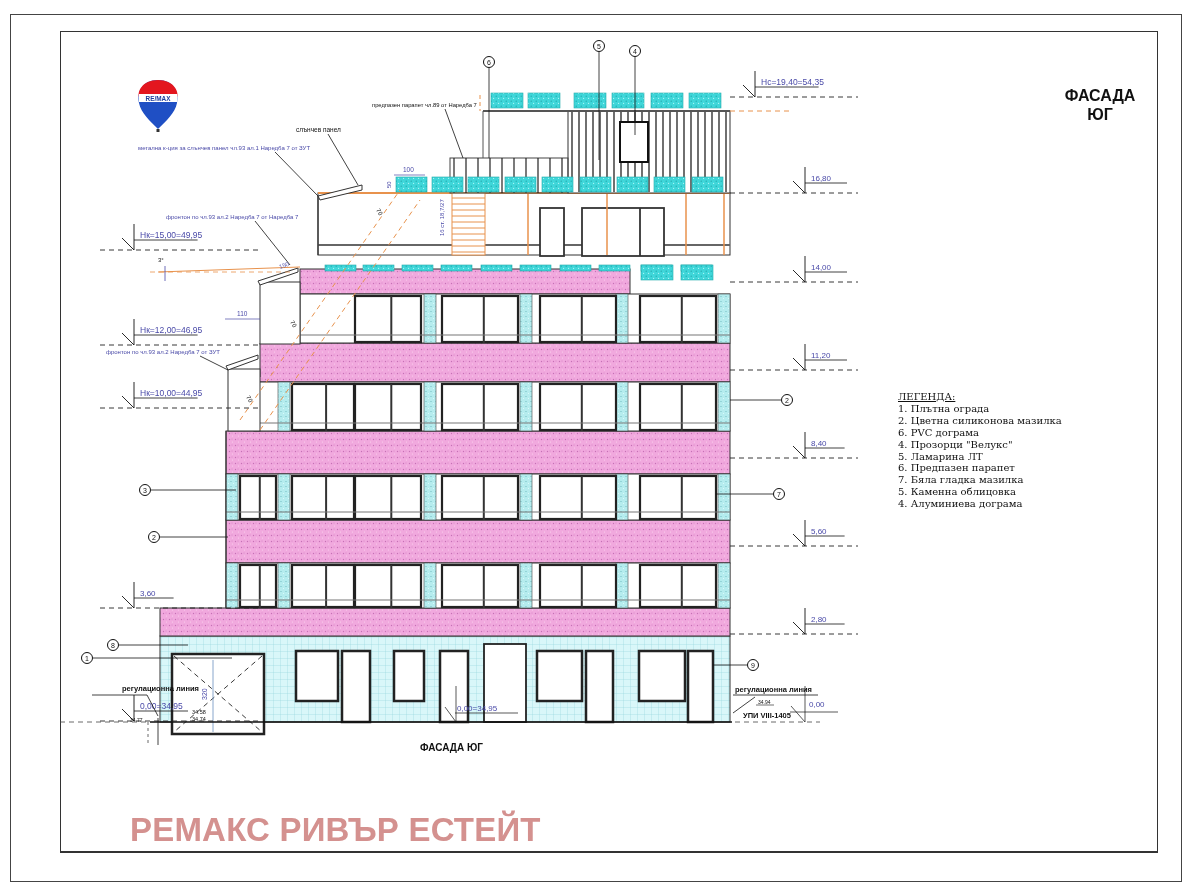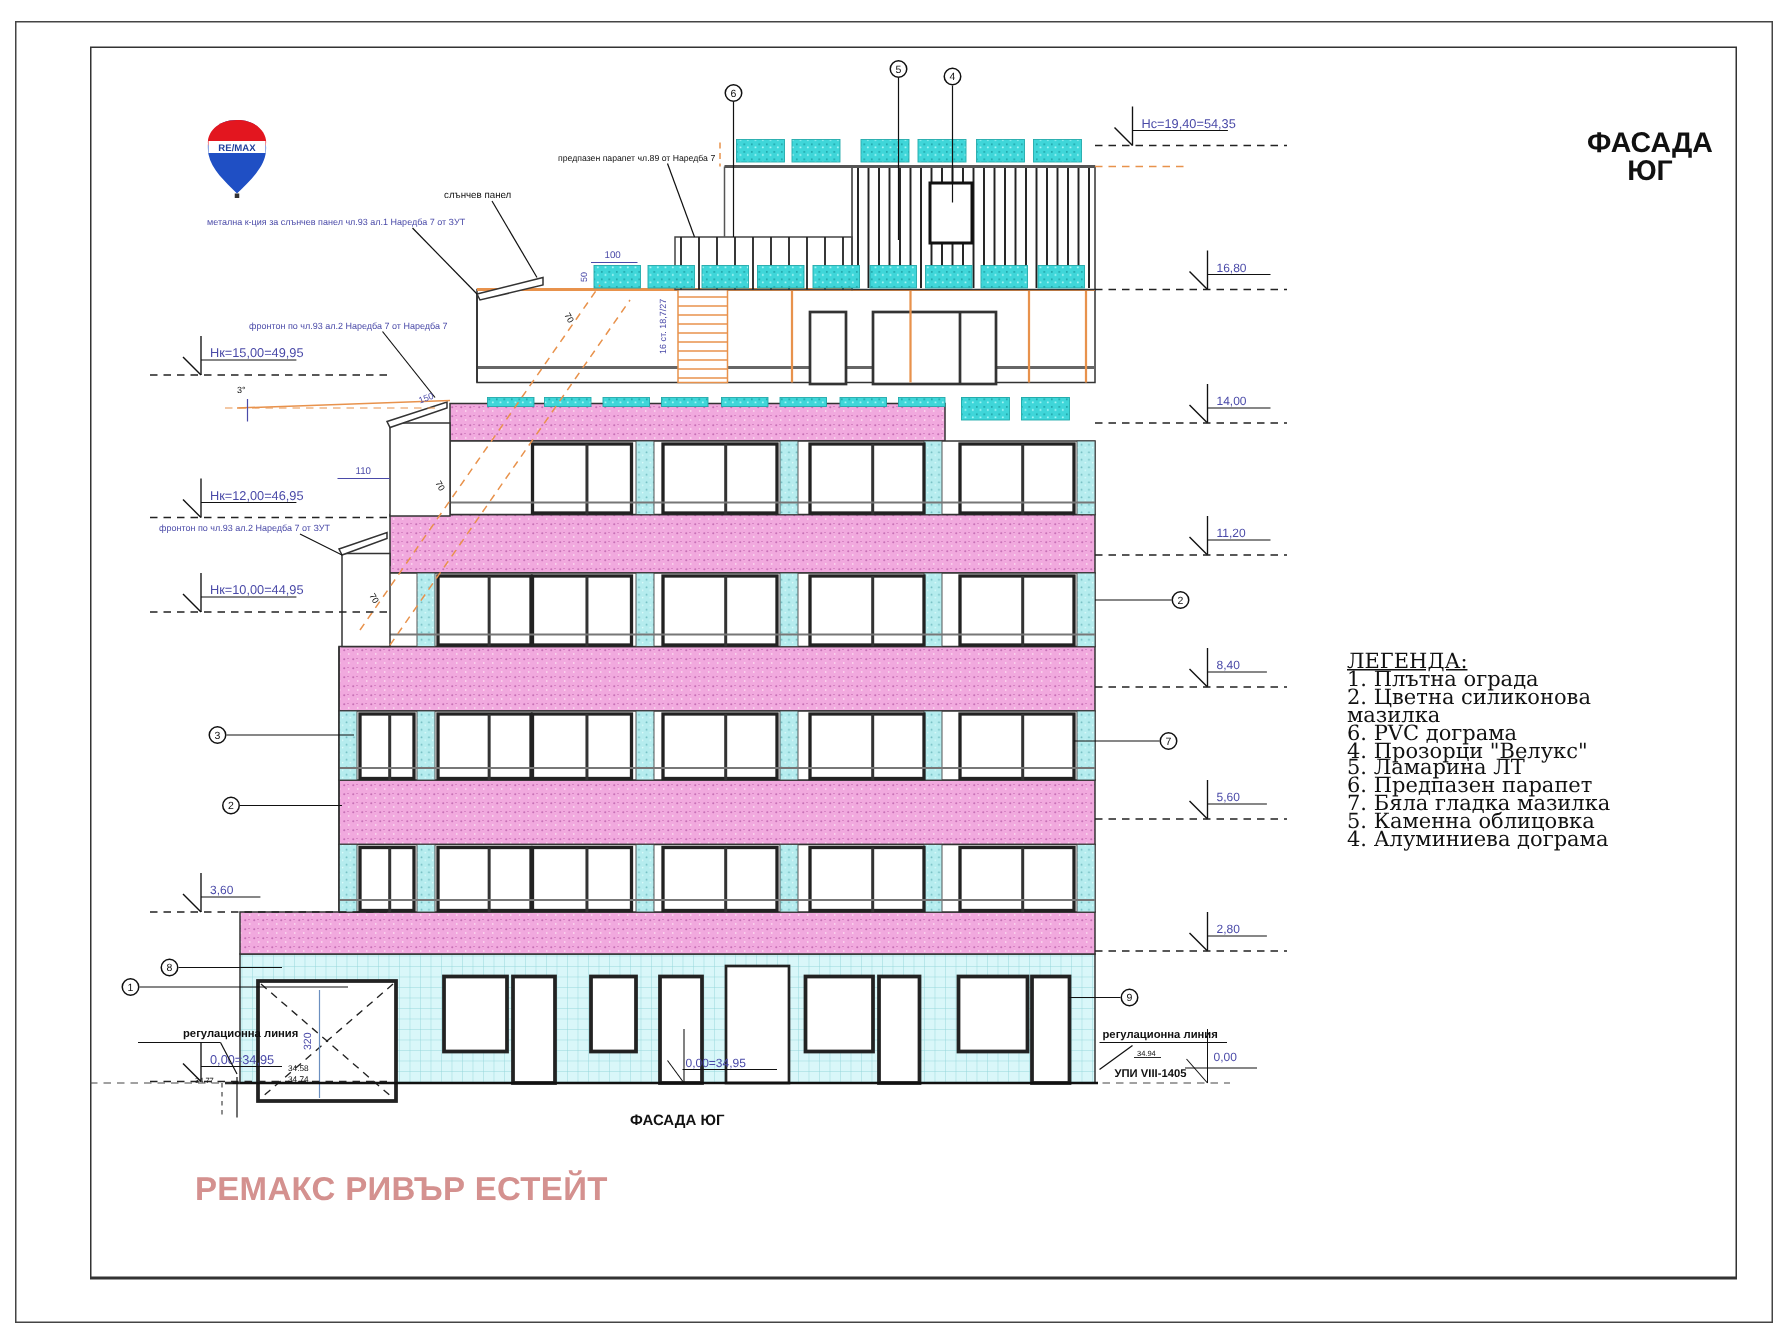--- a/index.html
+++ b/index.html
@@ -4,26 +4,26 @@
 <style>
   html, body { margin: 0; padding: 0; background: #ffffff; }
   body { width: 1193px; height: 891px; position: relative; overflow: hidden;
          font-family: "Liberation Sans", sans-serif; }
   #sheet { position: absolute; left: 0; top: 0; width: 1108px; height: 891px; }
   .outer-frame { position: absolute; left: 10px; top: 14px; width: 1172px; height: 868px;
                  border: 1px solid #444; box-sizing: border-box; }
   .inner-frame { position: absolute; left: 60px; top: 31px; width: 1098px; height: 822px;
                  border: 1.5px solid #333; border-bottom-width: 2px; box-sizing: border-box; }
   .title { position: absolute; left: 1040px; top: 86px; width: 120px; text-align: center;
-           font-weight: bold; font-size: 19px; line-height: 19px; color: #111; }
+           font-weight: bold; font-size: 16px; line-height: 19px; color: #111; }
   .legend { position: absolute; left: 898px; top: 391px; font-family: "DejaVu Serif", serif;
-            font-size: 14px; line-height: 11.9px; color: #111; margin-top: 45px; }
+            font-size: 10px; line-height: 11.9px; color: #111; }
   .legend .lh { text-decoration: underline; }
-  .watermark { position: absolute; left: 130px; top: 780px; font-weight: bold;
-               font-size: 22px; color: #d4918f; letter-spacing: 0.2px; }
+  .watermark { position: absolute; left: 130px; top: 811px; font-weight: bold;
+               font-size: 33px; color: #d4918f; letter-spacing: 0.2px; }
   .caption { position: absolute; left: 420px; top: 742px; font-weight: bold; font-size: 10px; color: #111; }
   svg text { font-family: "Liberation Sans", sans-serif; }
 </style>
 </head>
 <body>
 
 <div id="sheet">
   <div class="outer-frame"></div>
   <div class="inner-frame"></div>
 

